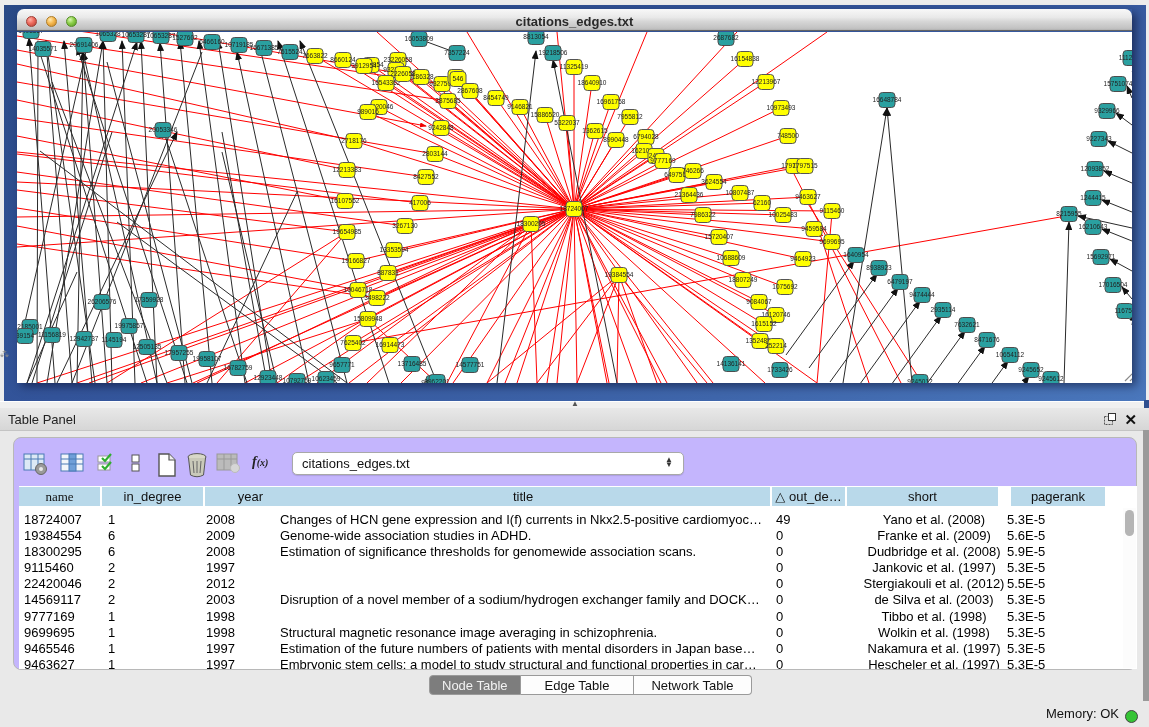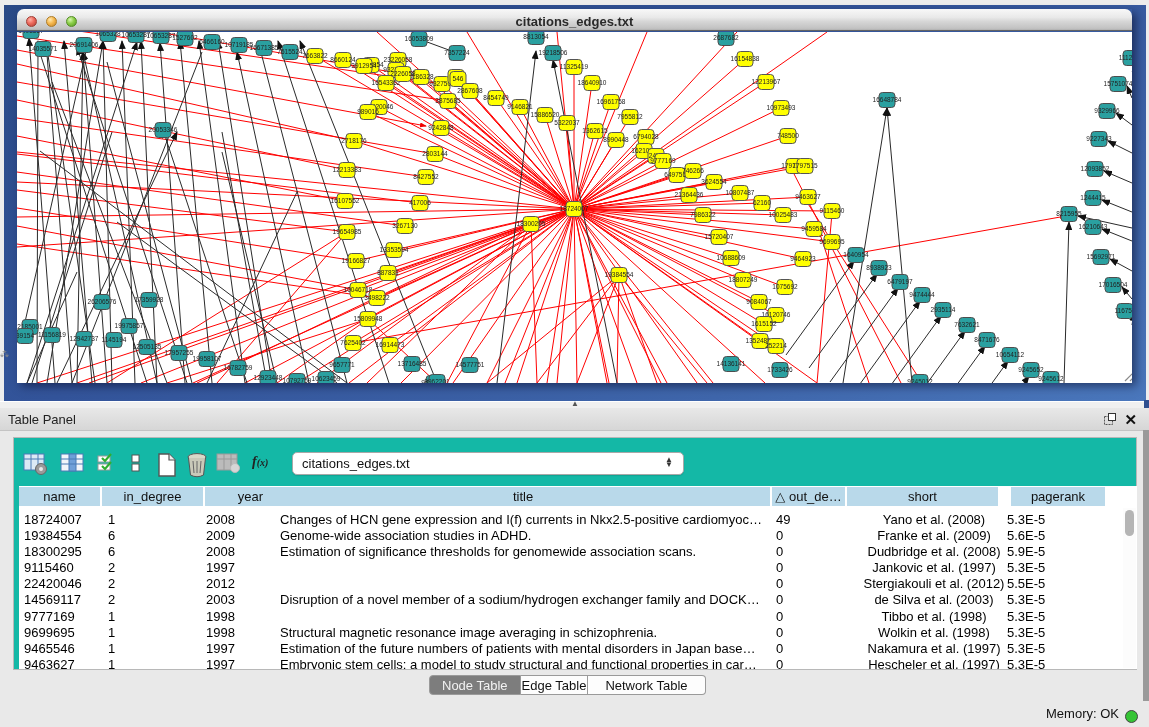--- a/index.html
+++ b/index.html
@@ -23,22 +23,22 @@
 
 #split { position:absolute; left:0; top:401px; width:1149px; height:7px; background:#f0f0f0; border-top:1px solid #fff; }
 
 
 #tpanel { position:absolute; left:0; top:408px; width:1149px; height:319px; background:#e9e9e9; }
 #tpbar { position:absolute; left:0; top:0; width:1149px; height:23px;
   background:linear-gradient(#e8e8e8,#d6d6d6); border-bottom:1px solid #c4c4c4; }
 #tpbar .lbl { position:absolute; left:8px; top:4px; font-size:13px; color:#222; }
 #tpX { position:absolute; right:12px; top:3px; font-size:15px; font-weight:bold; color:#111; }
 #tpF { position:absolute; right:33px; top:5px; width:12px; height:12px; }
-#tbox { position:absolute; left:13px; top:29px; width:1124px; height:233px; background:#14b8a6;
-  border:1px solid #b8b8b8; border-radius:0; }
+#tbox { position:absolute; left:13px; top:29px; width:1124px; height:233px; background:#c4b5fd;
+  border:1px solid #b8b8b8; border-radius:8px; }
 
 #tbar { position:absolute; left:5px; top:10px; width:1110px; height:34px; }
 .ticon { position:absolute; top:4px; }
 #dropdown { position:absolute; left:273px; top:4px; width:392px; height:23px; background:#fff;
   border:1px solid #a8a8a8; border-radius:5px; box-shadow:0 1px 1px rgba(0,0,0,0.12); }
 #dropdown span { position:absolute; left:9px; top:3px; font-size:13px; color:#111; }
 #spin { position:absolute; right:10px; top:2px; font-size:8px; color:#333; line-height:4.5px; padding-top:3px;}
 
 
 #tbl { position:absolute; left:5px; top:48px; width:1118px; height:183px; background:#fff; overflow:hidden; }
@@ -46,21 +46,21 @@
 .hc { position:absolute; top:1px; height:19px; background:#b9d9ea; text-align:center; font-size:13px; color:#111; line-height:19px; }
 .trow { position:relative; height:16.1px; font-size:13px; color:#000; white-space:nowrap; }
 .trow span { position:absolute; top:0; }
 .c1 { left:5px; } .c2 { left:89px; } .c3 { left:187px; } .c4 { left:261px; }
 .c5 { left:757px; } .c6 { left:840px; width:150px; text-align:center;} .c7 { left:988px; }
 #tscroll { position:absolute; right:1px; top:22px; width:13px; height:160px; background:#fcfcfc; }
 #tthumb { position:absolute; left:2px; top:2px; width:9px; height:26px; background:#b5b5b5; border-radius:5px; }
 
 
 #tabs { position:absolute; left:429px; top:267px; height:20px; }
-.tab { float:left; height:20px; line-height:19px; font-size:13px; padding:0 1px; background:#fdfdfd; color:#111; border:1px solid #9a9a9a; border-left:none; }
+.tab { float:left; height:20px; line-height:19px; font-size:13px; padding:0 24px; background:#fdfdfd; color:#111; border:1px solid #9a9a9a; border-left:none; }
 .tab.first { border-left:1px solid #9a9a9a; border-radius:4px 0 0 4px; background:#7d7d7d; color:#f2f2f2; padding:0 12px; }
 .tab.last { border-radius:0 4px 4px 0; padding:0 17px; }
 #mem { position:absolute; right:30px; bottom:6px; font-size:13px; color:#111; }
 #memdot { position:absolute; right:11px; bottom:4px; width:13px; height:13px; border-radius:50%; background:#35c435; border:1px solid #444; }
 #rstrip { position:absolute; right:0; top:430px; width:6px; height:271px; background:#9a9a9a; }
 </style></head>
 <body>
 <div id="stage">
   <div id="netpane">
     <div id="win">
@@ -910,21 +910,21 @@
           <circle cx="19" cy="16" r="4.5" fill="#d6d6d6" stroke="#bbb"></circle>
         </svg>
         <div class="ticon" style="left:233px; top:6px; font-size:14px; font-style:italic; font-weight:bold; color:#222; font-family:'Liberation Serif',serif;">f<span style="font-size:10px;">(x)</span></div>
         <div id="dropdown">
             <span>citations_edges.txt</span>
             <div id="spin">▲<br>▼</div>
           </div>
       </div>
       <div id="tbl">
         <div id="thead">
-          <div class="hc" style="left:0px;width:81px;">name</div>
+          <div class="hc" style="left:0px;width:81px;font-family:Liberation Serif, serif;">name</div>
           <div class="hc" style="left:83px;width:101px;">in_degree</div>
           <div class="hc" style="left:186px;width:91px;">year</div>
           <div class="hc" style="left:257px;width:494px;">title</div>
           <div class="hc" style="left:753px;width:73px;">△ out_de…</div>
           <div class="hc" style="left:828px;width:151px;">short</div>
           <div class="hc" style="left:981px;width:94px;margin-left:11px;">pagerank</div>
         </div>
         <div style="position:absolute;left:0;top:26px;width:1090px;">
 <div class="trow">
               <span class="c1">18724007</span>

